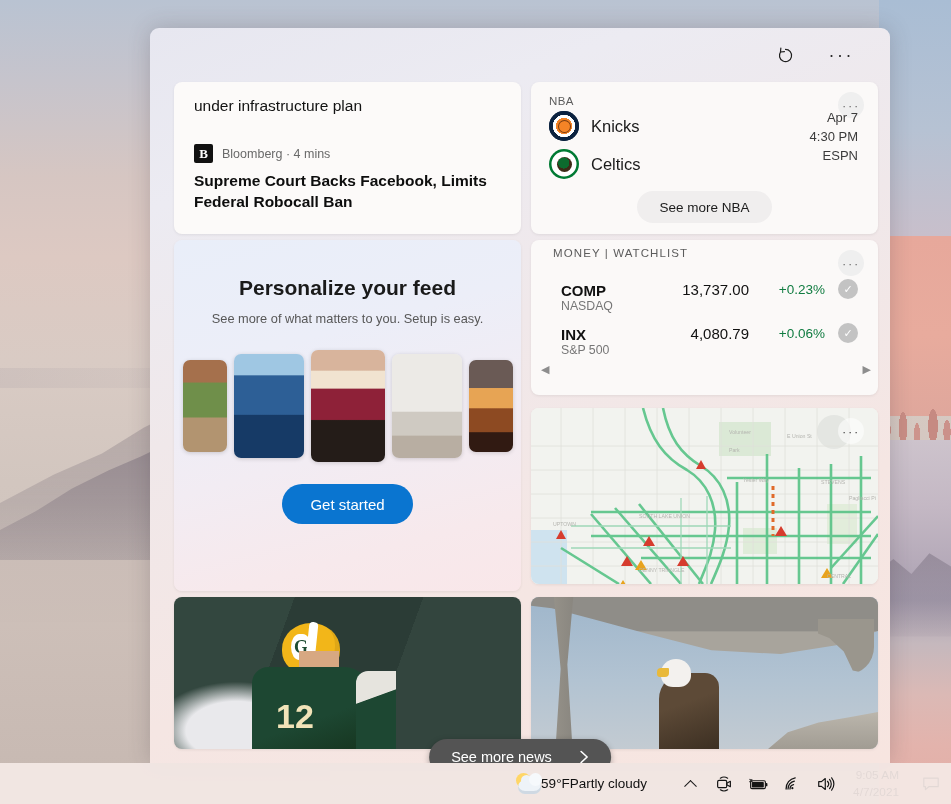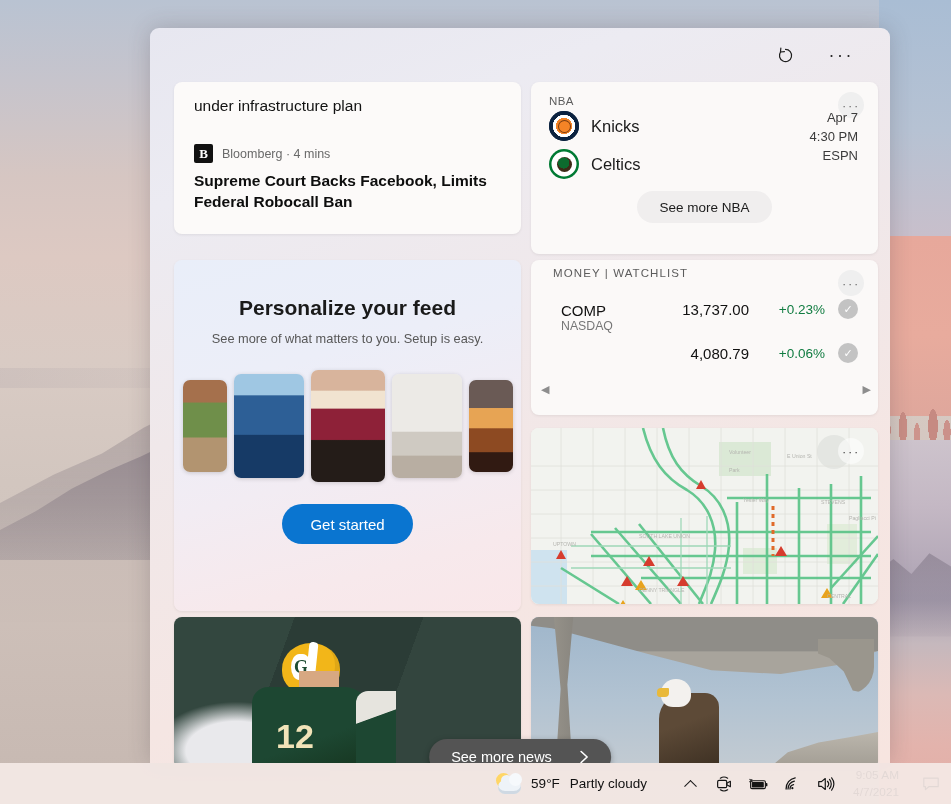--- a/index.html
+++ b/index.html
@@ -131,21 +131,21 @@
     width: 19px; height: 19px; background: #111; color: #fff;
     font-weight: 700; font-size: 13px; display: flex; align-items: center;
     justify-content: center; border-radius: 2px; font-family: "Liberation Serif", serif;
   }
   .source-text { font-size: 12.5px; color: #6a6a6a; }
   #news-headline {
     font-size: 15.5px; font-weight: 700; color: #0d0d0d; line-height: 1.32;
   }
 
   
-  #nba-card { height: 172px; padding: 13px 18px 0 18px; }
+  #nba-card { height: 152px; padding: 13px 18px 0 18px; }
   .card-label {
     font-size: 11.5px; color: #5c5c5c; letter-spacing: .4px; font-weight: 400;
   }
   .card-label.caps { text-transform: uppercase; letter-spacing: 1.1px; font-size: 11.5px; }
   .ellipsis-btn {
     position: absolute; right: 14px; top: 10px;
     width: 26px; height: 26px; border-radius: 50%;
     background: #efefef; display: flex; align-items: center; justify-content: center;
     color: #6e6e6e; font-size: 13px; letter-spacing: 1.6px; line-height: 1;
   }
@@ -219,21 +219,21 @@
   }
 
   
   #watchlist-card { height: 155px; padding: 7px 0 0 0; }
   #watchlist-title { padding-left: 22px; }
   .wl-row {
     display: flex; align-items: center; height: 44px;
     padding: 0 20px 0 30px; gap: 0;
   }
   .wl-sym { width: 104px; }
-  .wl-ticker { font-size: 15px; font-weight: 400; color: #111; line-height: 1.15; margin-top: 18px; }
+  .wl-ticker { font-size: 15px; font-weight: 700; color: #111; line-height: 1.15; margin-top: 18px; }
   .wl-name { font-size: 12.3px; color: #767676; line-height: 1.25; }
   .wl-price { flex: 1; text-align: right; font-size: 15px; color: #111; padding-right: 16px; }
   .wl-chg { width: 60px; text-align: right; font-size: 13.5px; color: #107c41; font-weight: 500; }
   .wl-check {
     width: 20px; height: 20px; border-radius: 50%; background: #c3c3c3;
     margin-left: 13px; display: flex; align-items: center; justify-content: center;
     color: #fff; font-size: 11px;
   }
   .wl-arrow {
     position: absolute; top: 96px; color: #8d8d8d; font-size: 11px;
@@ -344,21 +344,21 @@
   #taskbar {
     position: absolute; left: 0; bottom: 0; width: 951px; height: 41px;
     display: flex; align-items: center; justify-content: flex-end;
     background: transparent;
   }
   #taskbar-bg {
     position:absolute; left:0; bottom:0; width:100%; height:41px;
     background: rgba(244,233,230,.92);
   }
   #tb-weather {
-    position: relative; display: flex; align-items: center; gap: 10px;
+    position: relative; display: flex; align-items: center; gap: 0;
     height: 24px; padding: 0 14px 0 16px; margin-right: 12px;
   }
   #weather-icon { width: 26px; height: 22px; position: relative; flex: none; }
   .sun {
     position:absolute; left:1px; top:0; width:15px; height:15px; border-radius:50%;
     background: radial-gradient(circle at 42% 38%, #ffd666 0 55%, #f0a92c 100%);
   }
   .cloud {
     position:absolute; left:3px; top:7px; width:23px; height:14px;
     background:#eef3f8; border-radius:9px;
@@ -478,20 +478,24 @@
           <div class="wl-sym">
             <div class="wl-ticker">COMP</div>
             <div class="wl-name">NASDAQ</div>
           </div>
           <div class="wl-price">13,737.00</div>
           <div class="wl-chg">+0.23%</div>
           <div class="wl-check">✓</div>
         </div>
 
         <div class="wl-row">
+          <div class="wl-sym">
+            <div class="wl-ticker">INX</div>
+            <div class="wl-name">S&amp;P 500</div>
+          </div>
           <div class="wl-price">4,080.79</div>
           <div class="wl-chg">+0.06%</div>
           <div class="wl-check">✓</div>
         </div>
       </div>
     </div>
 
     <div class="card" id="traffic-card">
       <div id="traffic-map">
         <svg class="mapbg" width="347" height="176" viewBox="0 0 347 176" preserveAspectRatio="none">

